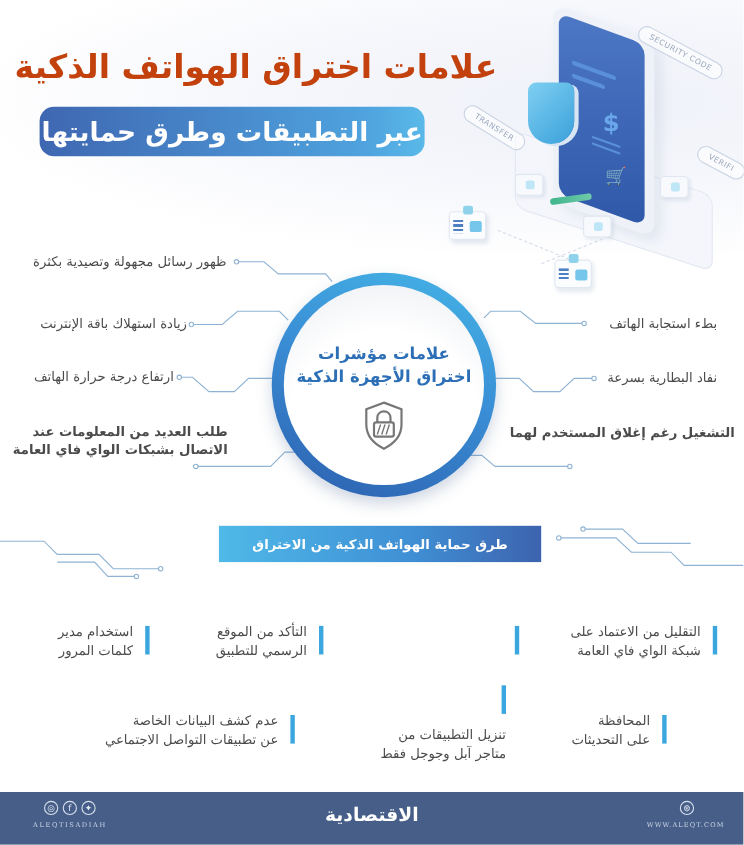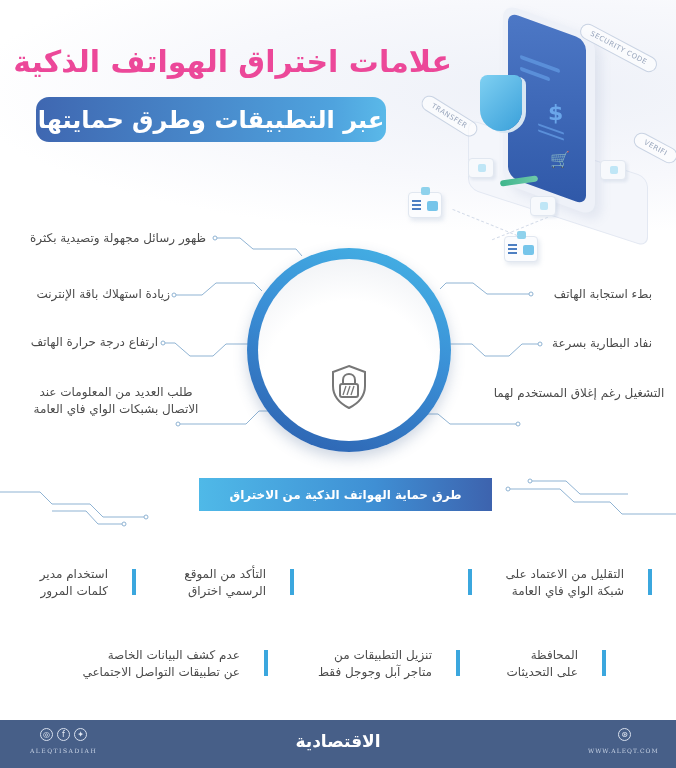--- a/index.html
+++ b/index.html
@@ -6,21 +6,21 @@
   html, body { width: 676px; height: 768px; overflow: hidden; background: #ffffff; }
   body { position: relative; font-family: "DejaVu Sans", sans-serif; color: #4a4a4a; }
 
   .hero-bg {
     position: absolute; left: 0; top: 0; width: 676px; height: 230px;
     background: radial-gradient(ellipse at 80% 40%, #eef1f8 0%, #f7f8fc 45%, #ffffff 75%);
   }
 
   .main-title {
     position: absolute; right: 224px; top: 44px;
-    font-size: 30px; font-weight: bold; color: #ec4899;
+    font-size: 30px; font-weight: bold; color: #c2410c;
     direction: rtl; white-space: nowrap; letter-spacing: -0.5px;
   }
   .subtitle-bar {
     position: absolute; left: 36px; top: 97px; width: 350px; height: 45px;
     background: linear-gradient(to right, #3f67b1, #4fa3de 85%, #5ab9e9);
     display: flex; align-items: center; justify-content: center; border-radius: 13px;
   }
   .subtitle-bar span {
     color: #ffffff; font-size: 24px; font-weight: bold; direction: rtl; white-space: nowrap;
   }
@@ -88,33 +88,33 @@
   .circle-title {
     position: absolute; left: 0; width: 100%; text-align: center; direction: rtl;
     color: #2d6fb6; font-size: 15px; font-weight: bold; line-height: 21px; top: 52px;
   }
   .lock-shield { position: absolute; left: 71px; top: 105px; width: 40px; height: 46px; }
 
   
   .indicator {
     position: absolute; direction: rtl; font-size: 12px; color: #4b4b4b; white-space: nowrap; line-height: 17px;
   }
-  .indicator.multi { text-align: center; }
+  .indicator.multi { text-align: right; font-weight: bold; }
   svg.connectors { position: absolute; left: 0; top: 0; width: 676px; height: 768px; pointer-events: none; }
 
   
   .section-bar {
     position: absolute; left: 199px; top: 478px; width: 293px; height: 33px;
     background: linear-gradient(to right, #4fb9e8, #3f8fd4 60%, #3d63ae);
     display: flex; align-items: center; justify-content: center;
   }
   .section-bar span { color: #ffffff; font-size: 12px; font-weight: bold; direction: rtl; white-space: nowrap; }
 
   .tip {
-    position: absolute; direction: rtl; display: flex; align-items: flex-start; gap: 24px;
+    position: absolute; direction: rtl; display: flex; align-items: flex-start; gap: 11px;
   }
   .tip-bar { width: 4px; height: 26px; background: #3ba7de; margin-top: 3px; flex-shrink: 0; }
   .tip-text { font-size: 12px; line-height: 17px; color: #4b4b4b; white-space: pre; text-align: right; }
 
   
   .footer {
     position: absolute; left: 0; top: 720px; width: 676px; height: 48px; background: #475f88;
   }
   .social-row { position: absolute; left: 40px; top: 8px; display: flex; gap: 4px; }
   .social-icon {
@@ -208,20 +208,24 @@
 </div>
 
 <div class="indicator" style="right:24px;top:286px;">بطء استجابة الهاتف</div>
 <div class="indicator" style="right:24px;top:335px;text-align:center;">نفاد البطارية بسرعة</div>
 <div class="indicator multi" style="left:490px;top:385px;width:178px;">
   <div>التشغيل رغم إغلاق المستخدم لهما</div>
 </div>
 
 <div class="circle-outer">
   <div class="circle-inner">
+    <div class="circle-title">
+      <div>علامات مؤشرات</div>
+      <div>اختراق الأجهزة الذكية</div>
+    </div>
     <svg class="lock-shield" viewBox="0 0 40 46">
       <path d="M20 2 L36 8 L36 22 C36 33 28 40 20 44 C12 40 4 33 4 22 L4 8 Z" fill="none" stroke="#777" stroke-width="2"></path>
       <path d="M14 20 L14 16 C14 12 17 10 20 10 C23 10 26 12 26 16 L26 20" fill="none" stroke="#777" stroke-width="2"></path>
       <rect x="11" y="20" width="18" height="13" rx="2" fill="none" stroke="#777" stroke-width="2"></rect>
       <path d="M14 31 L17 22 M18 31 L21 22 M22 31 L25 22" stroke="#777" stroke-width="1.3"></path>
     </svg>
   </div>
 </div>
 
 <div class="section-bar">
@@ -232,33 +236,33 @@
   <div class="tip-bar"></div>
   <div class="tip-text">التقليل من الاعتماد على
 شبكة الواي فاي العامة</div>
 </div>
 <div class="tip" style="right:204px;top:566px;">
   <div class="tip-bar"></div>
 </div>
 <div class="tip" style="right:382px;top:566px;">
   <div class="tip-bar"></div>
   <div class="tip-text">التأكد من الموقع
-الرسمي اختراق</div>
+الرسمي للتطبيق</div>
 </div>
 <div class="tip" style="right:540px;top:566px;">
   <div class="tip-bar"></div>
   <div class="tip-text">استخدام مدير
 كلمات المرور</div>
 </div>
 <div class="tip" style="right:70px;top:647px;">
   <div class="tip-bar"></div>
   <div class="tip-text">المحافظة
 على التحديثات</div>
 </div>
-<div class="tip" style="right:216px;top:647px;">
+<div class="tip" style="right:216px;top:620px;flex-direction:column;">
   <div class="tip-bar"></div>
   <div class="tip-text">تنزيل التطبيقات من
 متاجر آبل وجوجل فقط</div>
 </div>
 <div class="tip" style="right:408px;top:647px;">
   <div class="tip-bar"></div>
   <div class="tip-text">عدم كشف البيانات الخاصة
 عن تطبيقات التواصل الاجتماعي</div>
 </div>
 

